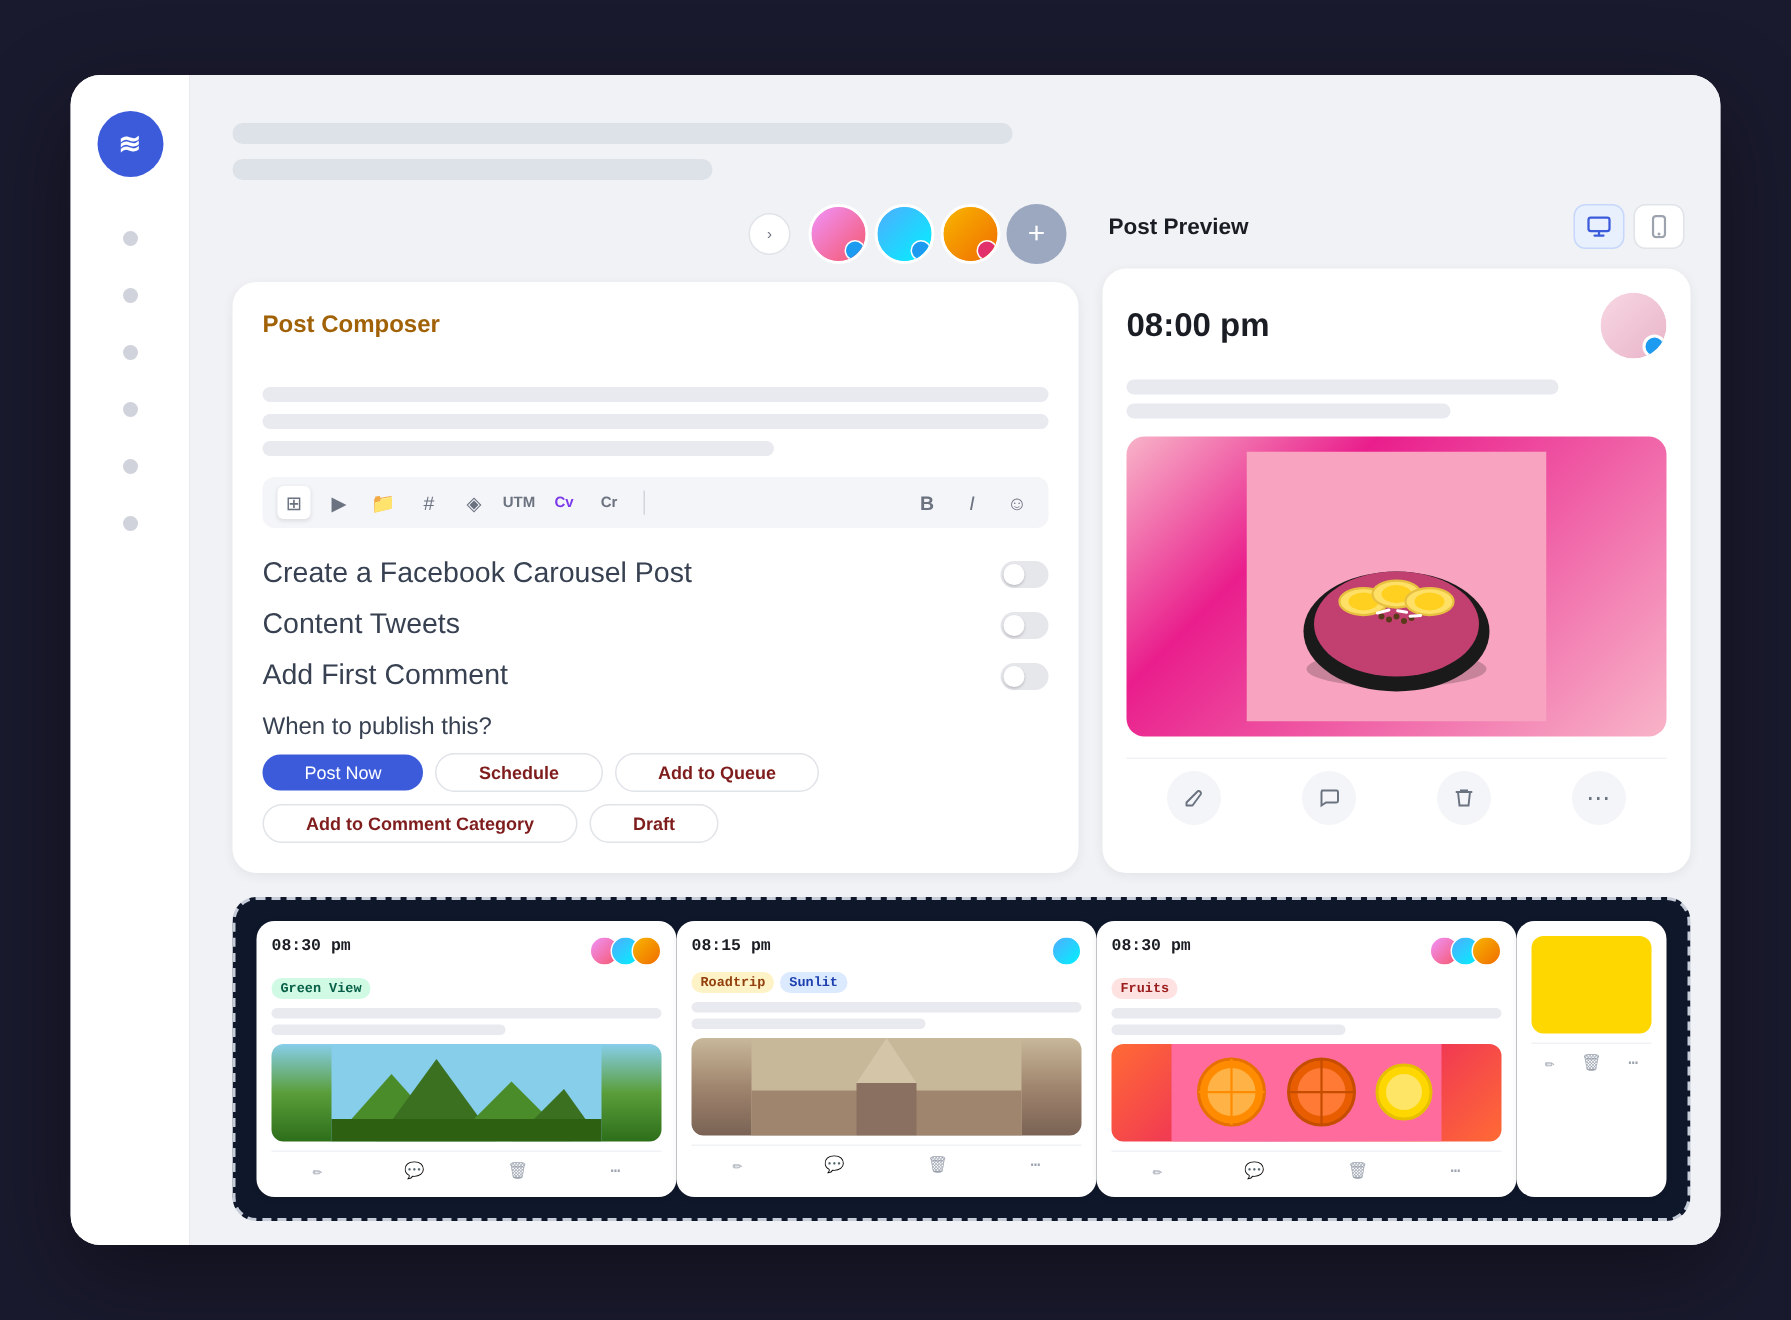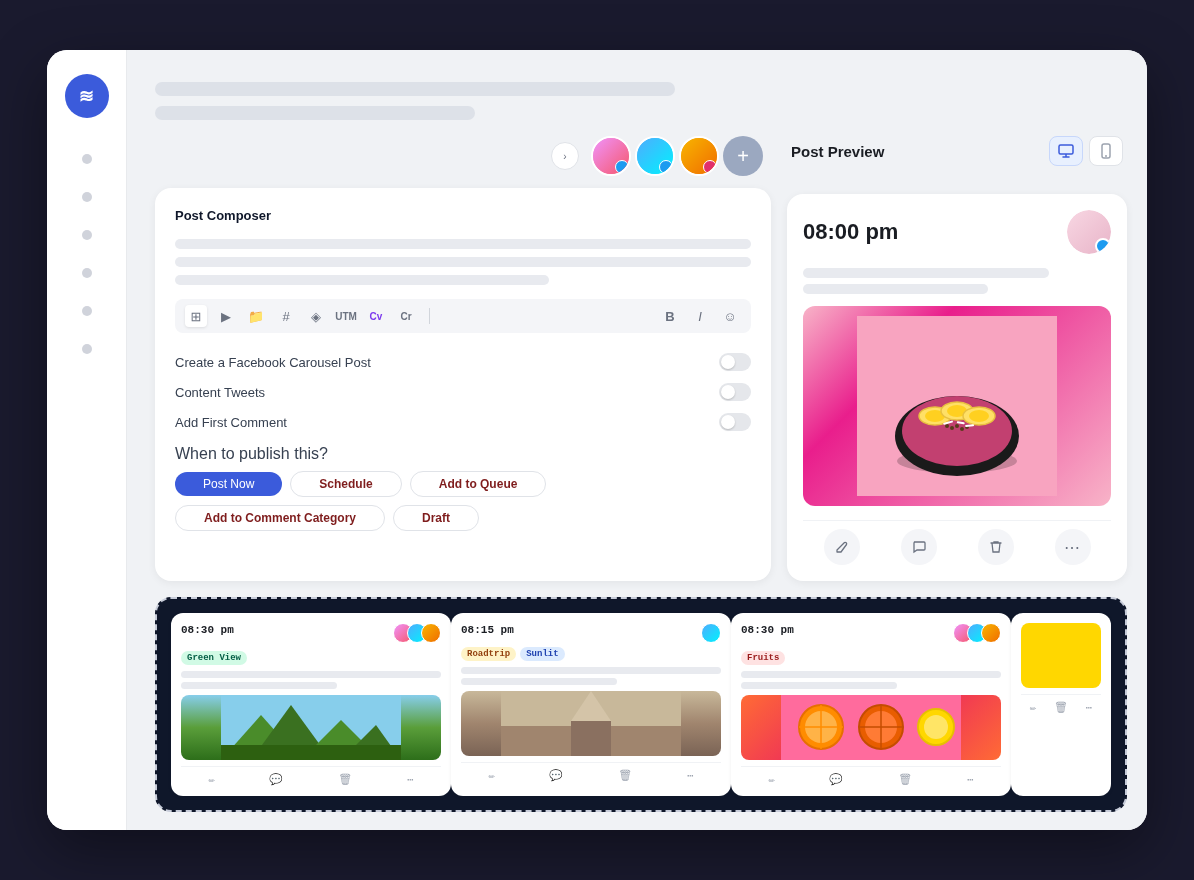--- a/index.html
+++ b/index.html
@@ -137,24 +137,24 @@
     }
     
     .composer-card {
       background: white;
       border-radius: 16px;
       padding: 20px;
       flex: 1;
       box-shadow: 0 2px 8px rgba(0,0,0,0.06);
     }
     .composer-title {
-      font-size: 13px;
+      font-size: 16px;
       font-weight: 600;
-      color: #0f172a;
-      margin-bottom: 16px;
+      color: #a16207;
+      margin-bottom: 32px;
     }
     .text-skeleton {
       height: 10px;
       background: #e8eaef;
       border-radius: 5px;
       margin-bottom: 8px;
     }
     .text-skeleton.full { width: 100%; }
     .text-skeleton.partial { width: 65%; }
     
@@ -194,21 +194,21 @@
       gap: 8px;
     }
     
     .option-row {
       display: flex;
       align-items: center;
       justify-content: space-between;
       padding: 6px 0;
     }
     .option-label {
-      font-size: 13px;
+      font-size: 19px;
       color: #374151;
       text-align: right;
     }
     .toggle {
       width: 32px;
       height: 18px;
       background: #e5e7eb;
       border-radius: 9px;
       position: relative;
       cursor: pointer;
@@ -252,24 +252,24 @@
       color: white;
     }
     .publish-btn.outline {
       background: white;
       color: #7f1d1d;
       border: 1px solid #e0e3e8;
       font-weight: bold;
     }
     
     .right-panel {
-      width: 340px;
+      width: 392px;
       display: flex;
       flex-direction: column;
-      gap: 28px;
+      gap: 13px;
     }
     .preview-header {
       display: flex;
       align-items: center;
       justify-content: space-between;
       padding: 0 4px;
     }
     .preview-title {
       font-size: 15px;
       font-weight: 600;

